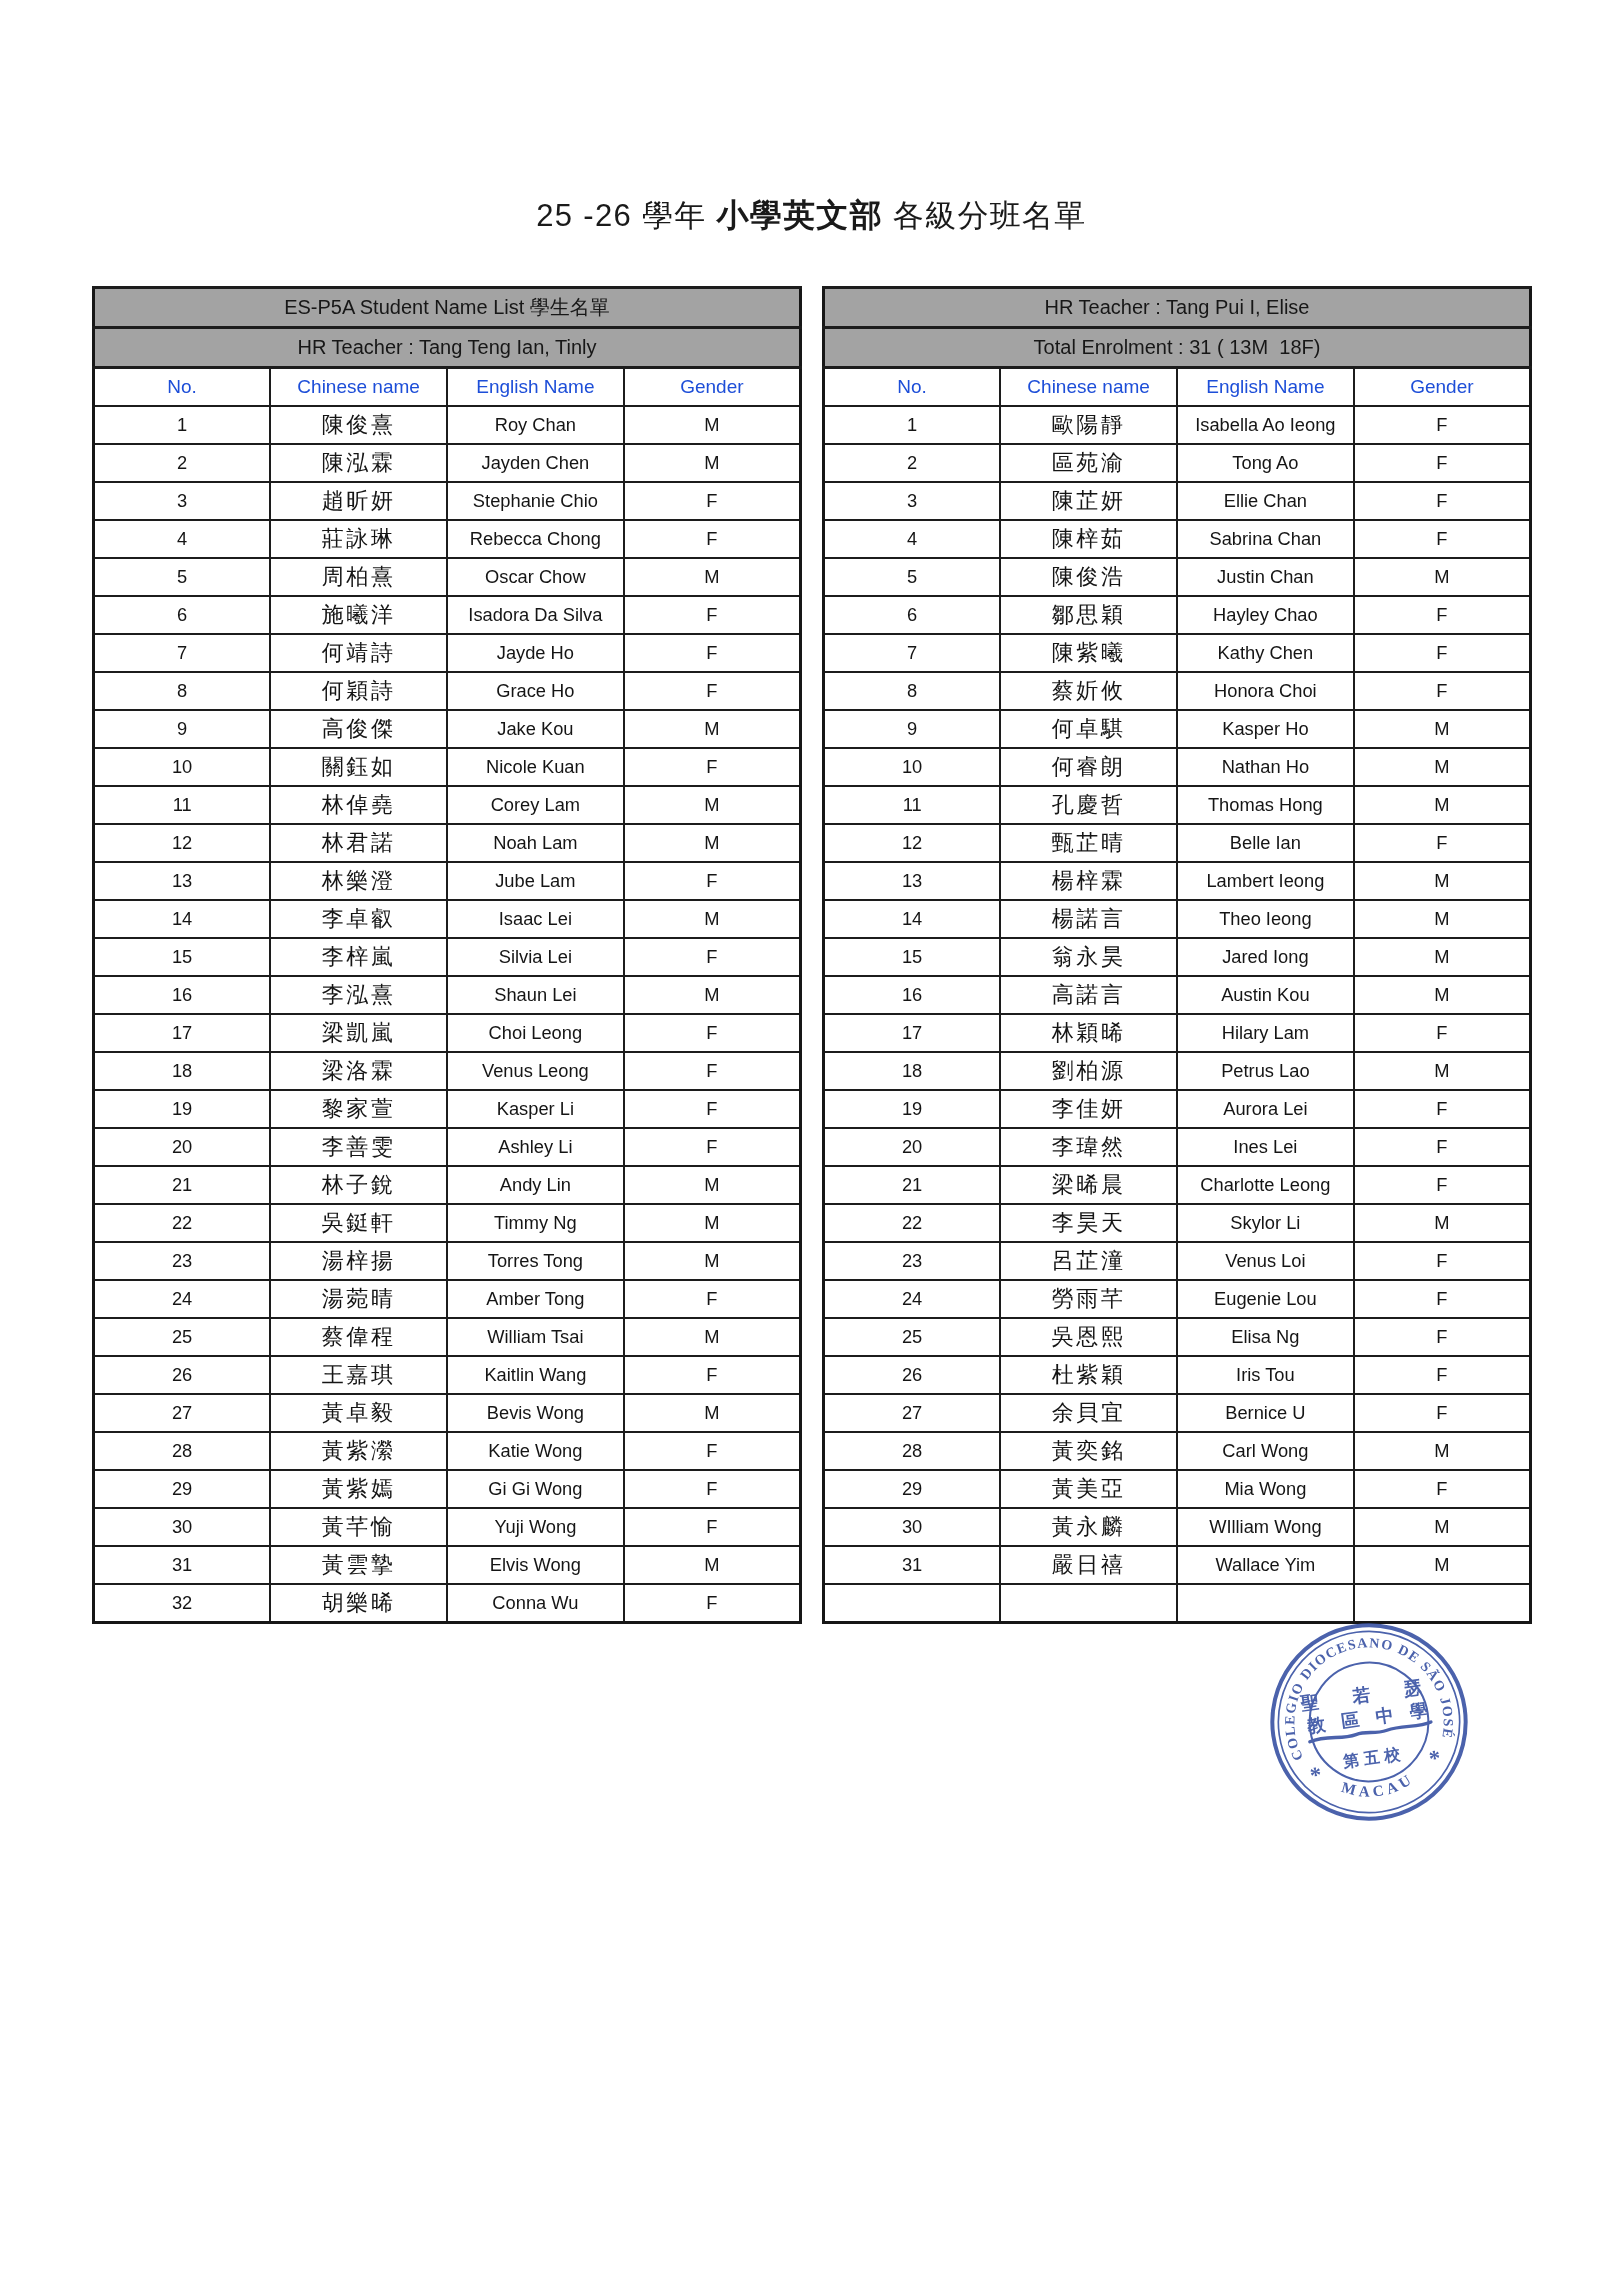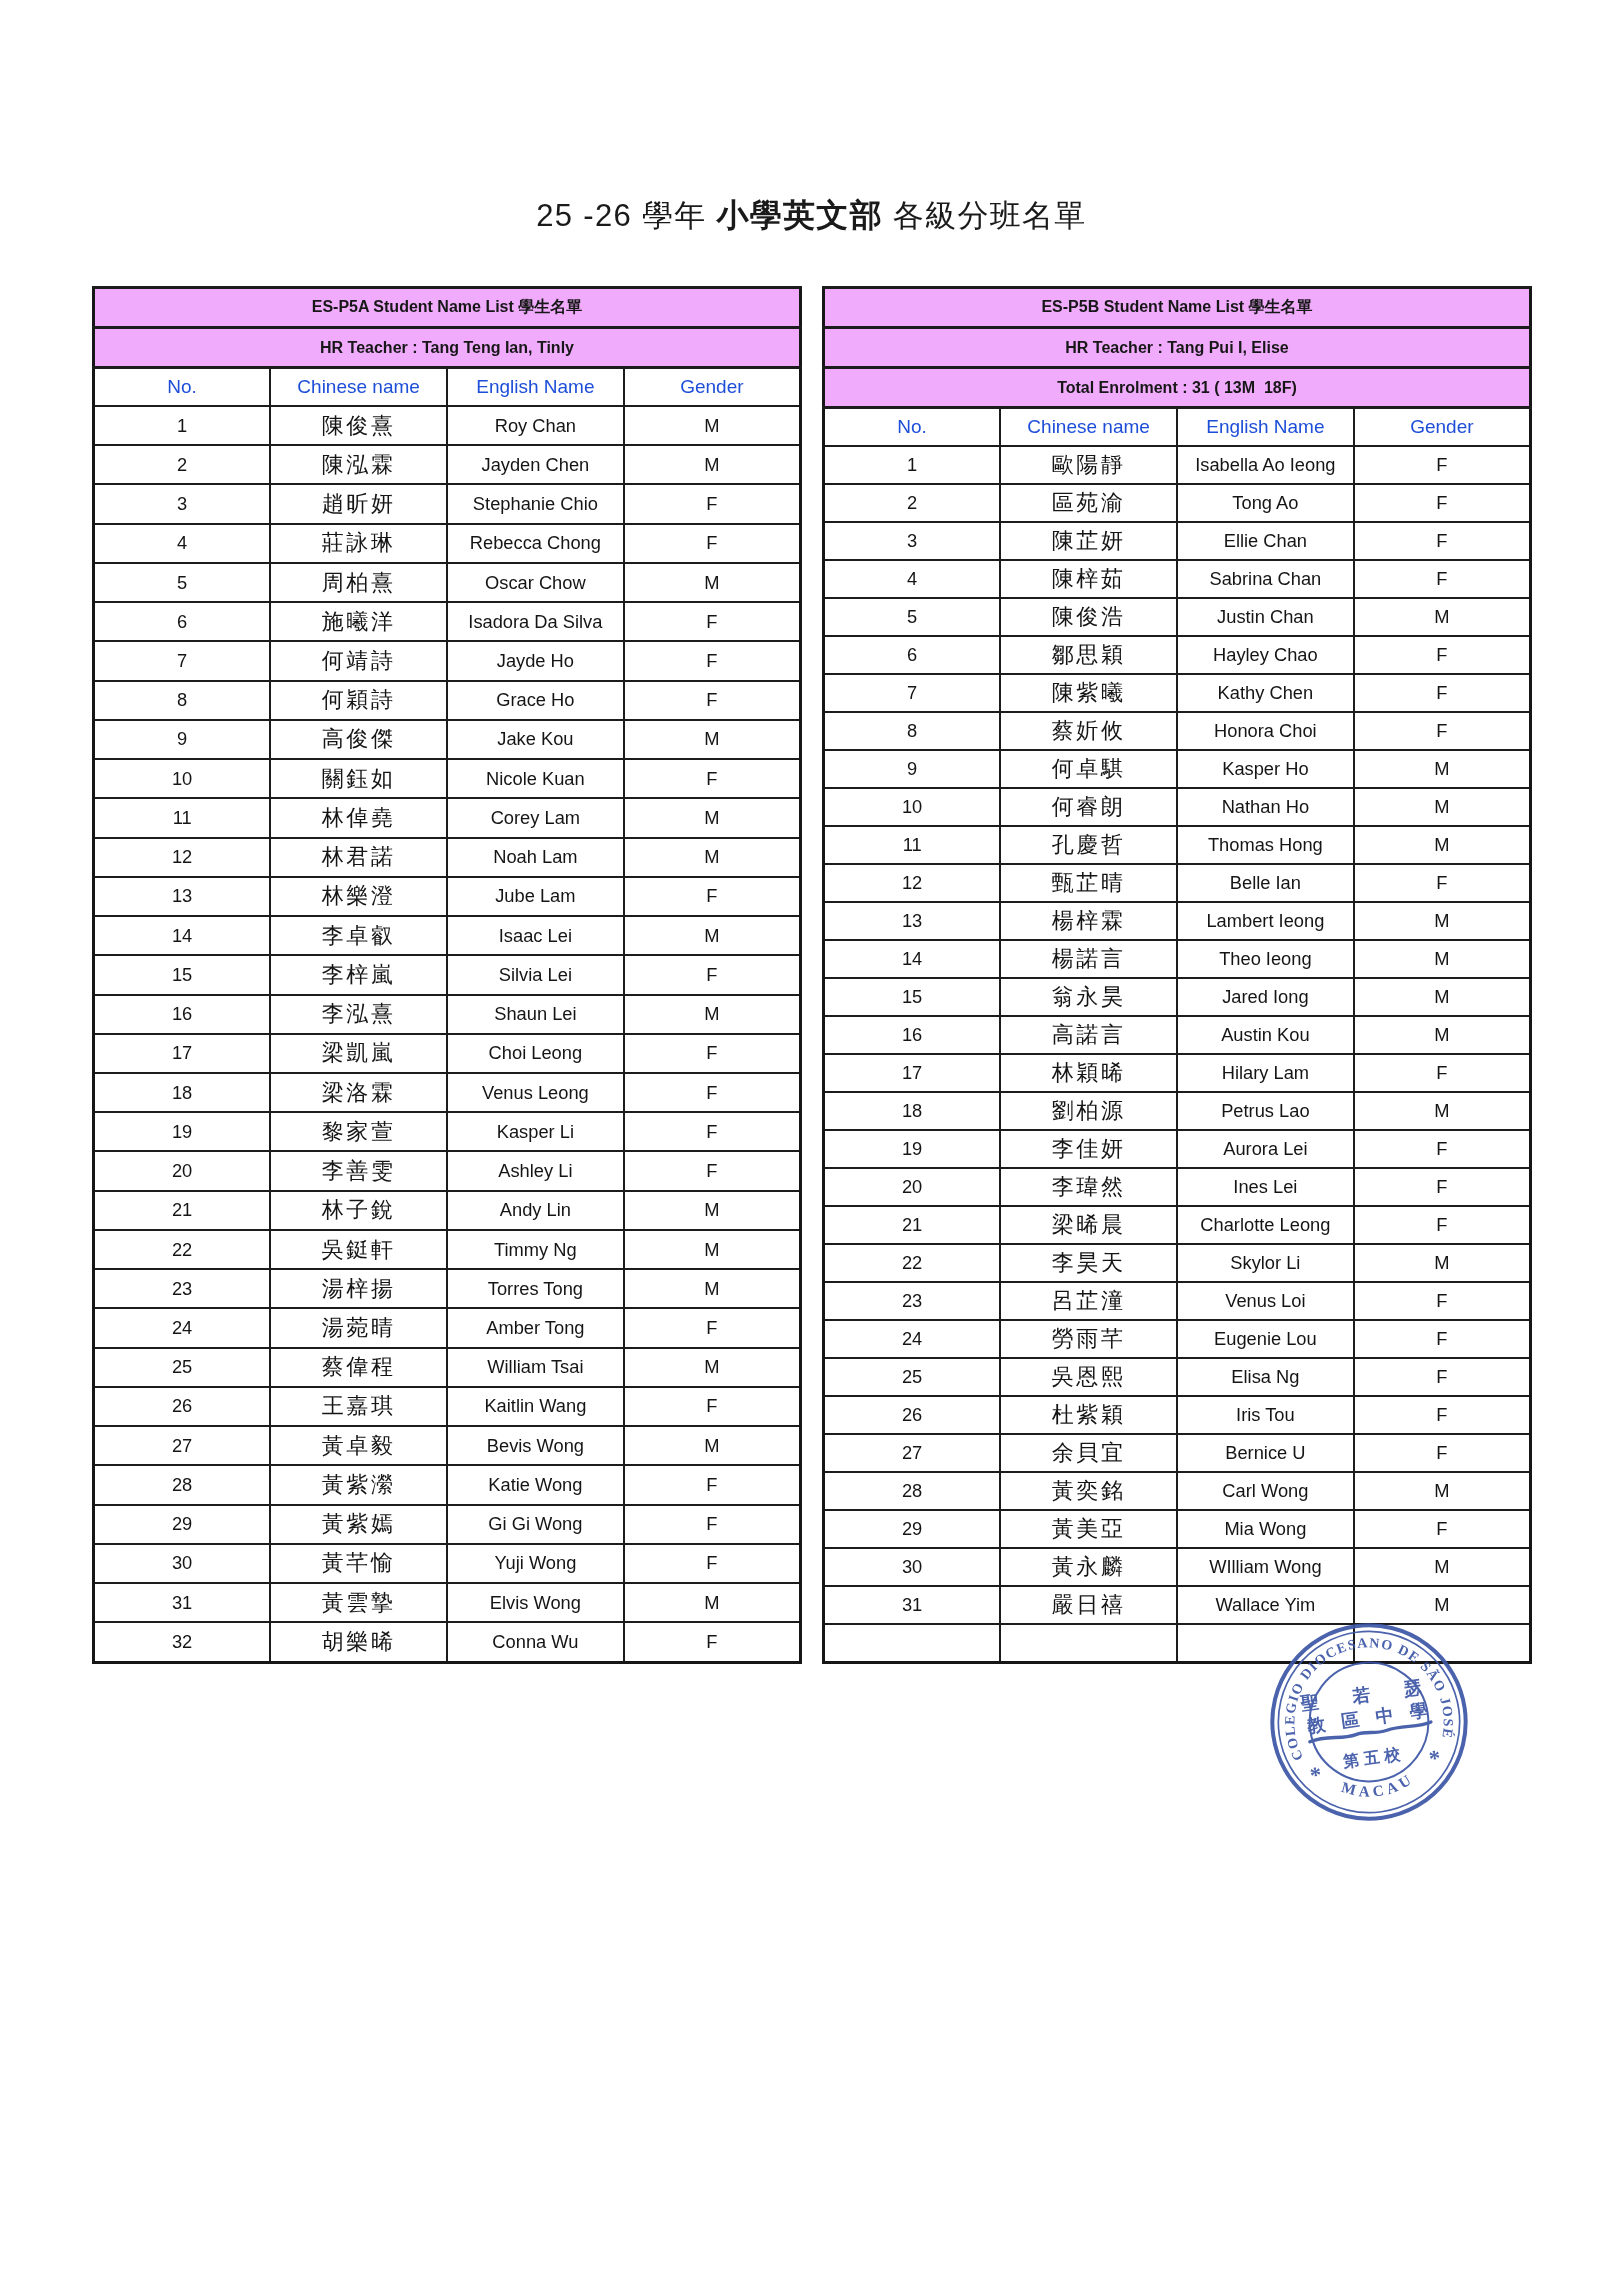--- a/index.html
+++ b/index.html
@@ -25,21 +25,21 @@
     border-collapse:collapse;table-layout:fixed;
     width:710px;flex:0 0 710px;
     border:3.3px solid #161616;
   }
   table.roster td,table.roster th{
     border:2px solid #1c1c1c;
     text-align:center;vertical-align:middle;
     overflow:hidden;padding:0;
   }
   tr.hdr td{
-    background:#f0abfc;font-weight:bold;font-size:16px;
+    background:#a3a3a3;font-weight:normal;font-size:20px;
     height:37px;border-top-width:3.3px;border-bottom-width:3.3px;
     white-space:pre;color:#171717;
   }
   tr.cols th{font-size:19px;font-weight:normal;height:36px;color:#1d4ed8;}
   tbody.rows td{height:36px;}
   .col-no{width:65px;font-size:18.3px;}
   .col-cn{width:206px;font-size:22px;letter-spacing:2.6px;}
   .col-en{width:313px;font-size:18.3px;}
   .col-gender{width:125px;font-size:18.3px;}
   .stamp-wrap{
@@ -265,23 +265,20 @@
             <td class="col-no">32</td>
             <td class="col-cn">胡樂晞</td>
             <td class="col-en">Conna Wu</td>
             <td class="col-gender">F</td>
           </tr>
         </tbody>
     </table>
 
     <table class="roster">
       <thead>
-        <tr class="hdr">
-          <td colspan="4">ES-P5B Student Name List 學生名單</td>
-        </tr>
         <tr class="hdr">
           <td colspan="4">HR Teacher : Tang Pui I, Elise</td>
         </tr>
         <tr class="hdr">
           <td colspan="4">Total Enrolment : 31 ( 13M  18F)</td>
         </tr>
         <tr class="cols">
           <th class="col-no">No.</th>
           <th class="col-cn" style="letter-spacing:0;font-size:19px;">Chinese name</th>
           <th class="col-en">English Name</th>

